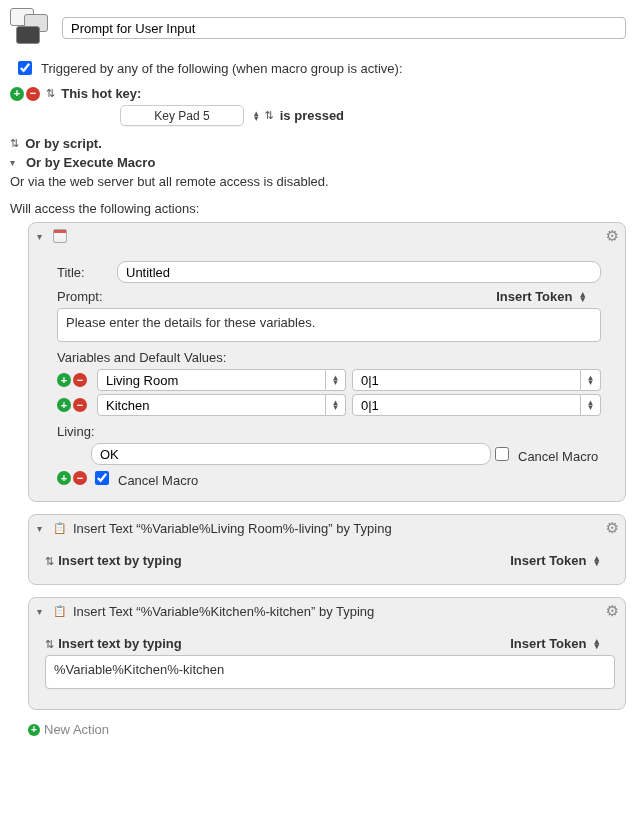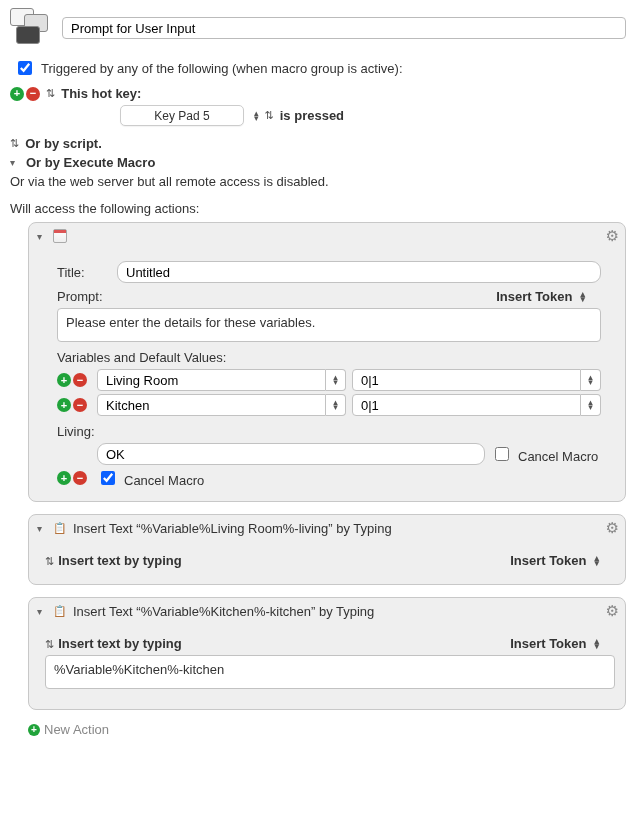--- a/index.html
+++ b/index.html
@@ -66,21 +66,21 @@
   .insert-token { font-weight: 600; font-size: 13px; display: inline-flex; align-items: center; gap: 4px; margin-left: auto; white-space: nowrap; }
   .textarea {
     border: 1px solid #c2c2c2; border-radius: 4px; background: #fff; padding: 6px 8px;
     min-height: 34px; font-size: 13px; margin: 4px 0 8px 0;
   }
   .var-row { display: flex; align-items: center; gap: 6px; margin: 3px 0; }
   .add-col { width: 34px; display: flex; justify-content: flex-start; }
   .combo { flex: 1; display: flex; align-items: center; border-radius: 9px; }
   .combo .text-input { flex: 1; border-top-right-radius: 0; border-bottom-right-radius: 0; }
   .combo .chev { width: 20px; height: 22px; border: 1px solid #c2c2c2; border-left: none; border-top-right-radius: 4px; border-bottom-right-radius: 4px; display: flex; align-items: center; justify-content: center; background: #fff; font-size: 9px; color: #555; flex-direction: column; line-height: 5px; }
-  .btn-row { display: flex; align-items: center; gap: 6px; margin: 3px 0; }
+  .btn-row { display: flex; align-items: center; margin: 3px 0; }
   .cb-label { display: flex; align-items: flex-end; gap: 6px; width: 110px; }
   .subhead-row { display: flex; align-items: flex-end; margin: 6px 16px 4px 0; }
   .small-body { padding: 4px 10px 12px 16px; }
   .new-action { display: flex; align-items: center; gap: 4px; color: #888; margin: 4px 0 0 18px; }
   .new-action .ico-add { width: 12px; height: 12px; font-size: 10px; }
 </style>
 </head>
 <body>
 
 <div class="header-row">

